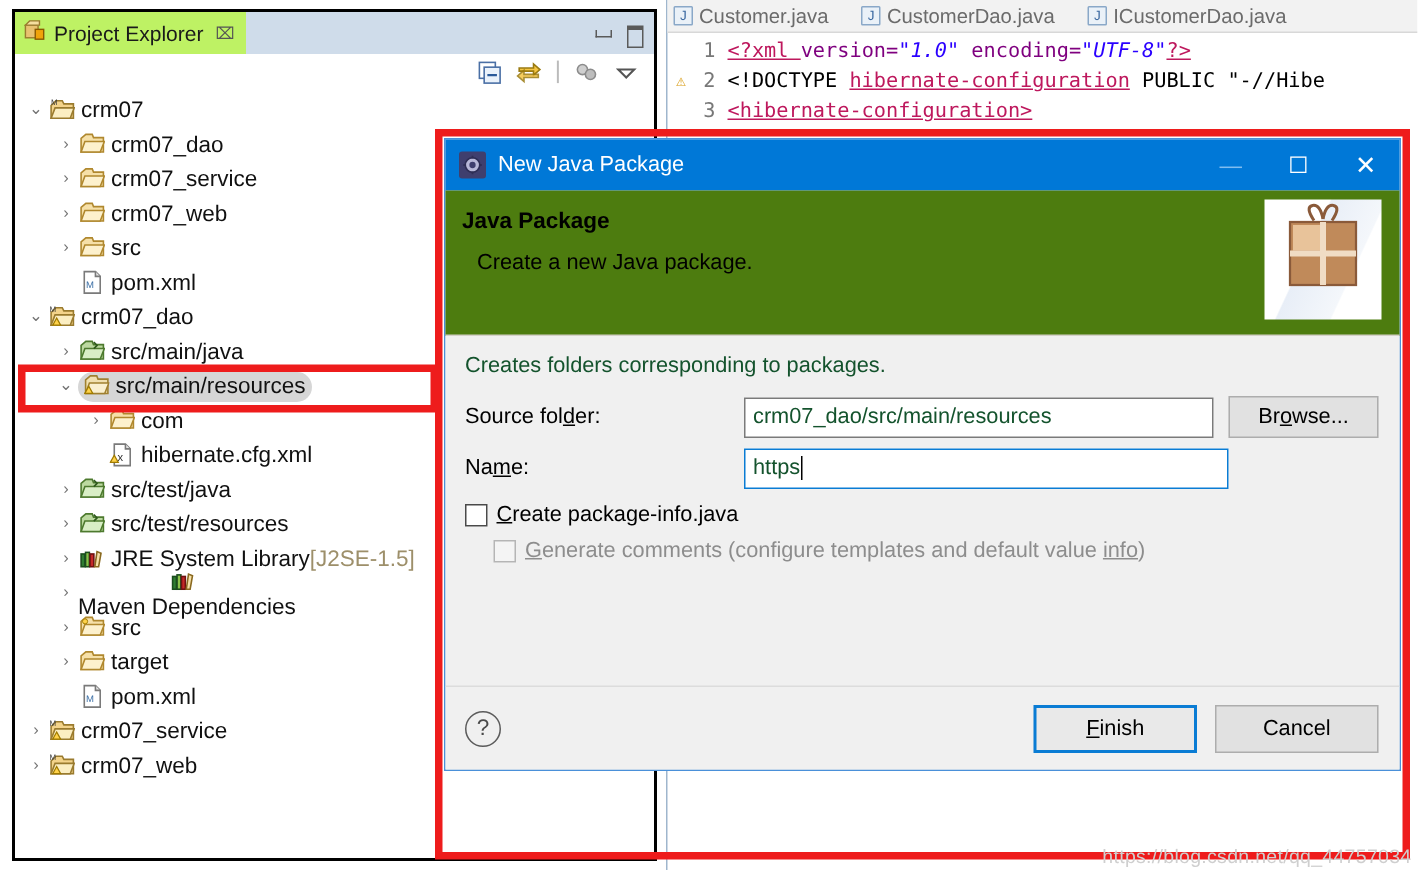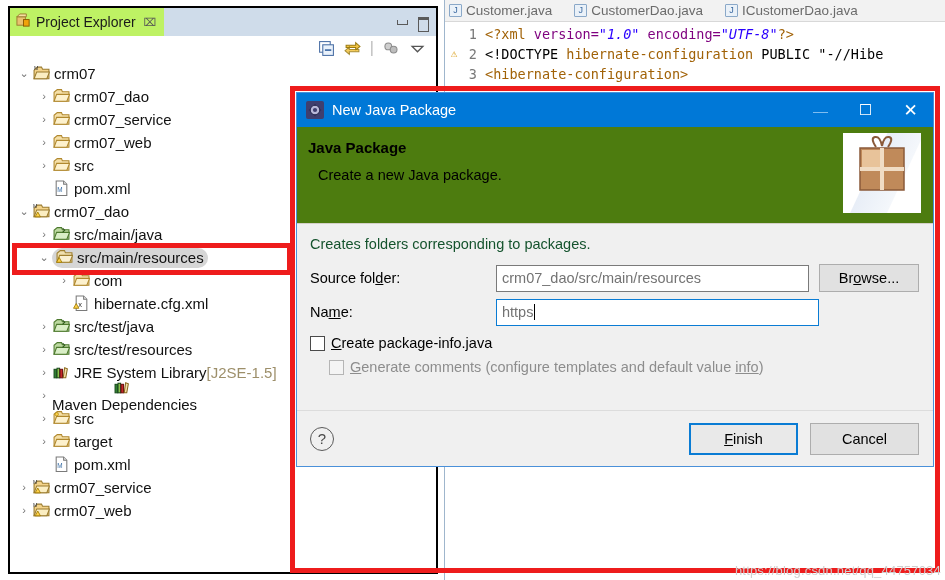--- a/index.html
+++ b/index.html
@@ -149,40 +149,40 @@
   }
   .code {
     font-family: "DejaVu Sans Mono", monospace;
     font-size: 13.5px;
     line-height: 20px;
     padding-top: 2px;
   }
   .cline { display: flex; align-items: flex-start; white-space: pre; }
   .gutter-mark { width: 18px; flex:0 0 18px; text-align:center; font-size:11px; }
   .lineno { width: 22px; flex: 0 0 22px; text-align: right; color: #787878; padding-right: 8px; }
-  .k-tag { color: #a16207; }
+  .k-tag { color: #be185d; text-decoration: underline; }
   .k-attr { color: #7f007f; }
   .k-str { color: #2a00ff; font-style: italic; }
   .k-txt { color: #000000; }
 
   
   .annot {
     position: absolute;
     border: 5px solid #ee1c1c;
     pointer-events: none;
     z-index: 40;
   }
   #annot-dialog { left: 290px; top: 86px; width: 650px; height: 487px; }
   #annot-tree   { left: 12px;  top: 243px; width: 280px; height: 32px; }
 
   
   .dialog {
     position: absolute;
     left: 296px; top: 92px;
-    width: 638px; height: 375px;
+    width: 638px; height: 422px;
     background: #f0f0f0;
     border: 1px solid #4a90d9;
     z-index: 30;
     display: flex; flex-direction: column;
   }
   .dlg-titlebar {
     height: 34px;
     background: #0078d7;
     display: flex; align-items: center;
     padding-left: 9px;
@@ -236,21 +236,21 @@
   }
   .dlg-note { font-size: 14.5px; color: #14532d; margin-bottom: 11px; }
   .frow { display: flex; align-items: center; height: 30px; margin-bottom: 4px; }
   .flabel { width: 186px; flex: 0 0 186px; font-size: 14.5px; color: #000; }
   .ul { text-decoration: underline; }
   .ftext {
     height: 27px;
     background: #ffffff;
     border: 1px solid #7a7a7a;
     font-size: 14.5px;
-    color: #737373;
+    color: #14532d;
     padding: 1px 5px;
     display: flex; align-items: center;
     width: 323px;
   }
   .ftext.focused { border: 1px solid #0a7cd4; }
   .caret {
     display:inline-block; width:1px; height:16px; background:#000; margin-left:1px;
   }
   .fbtn {
     margin-left: 10px;

